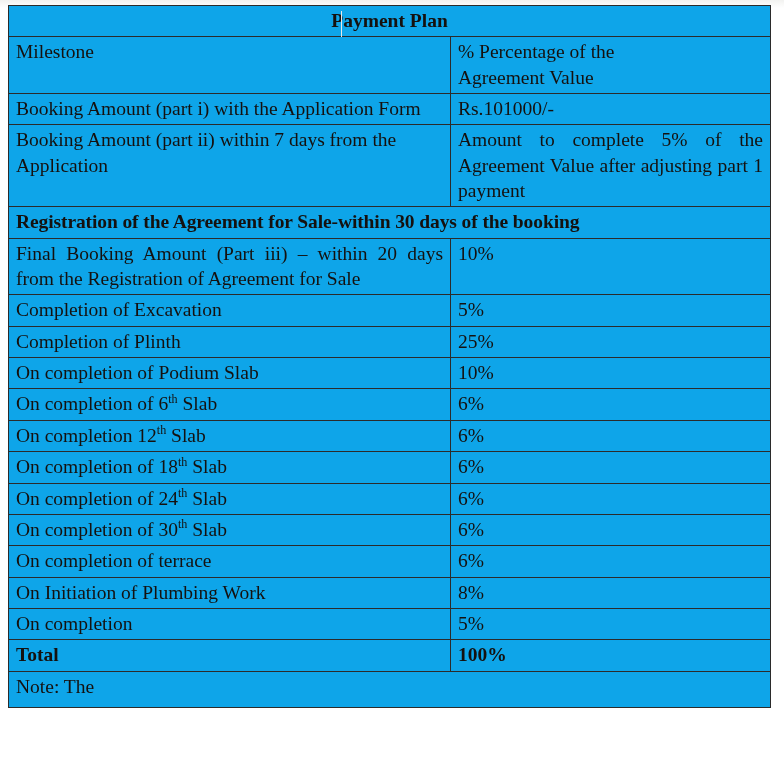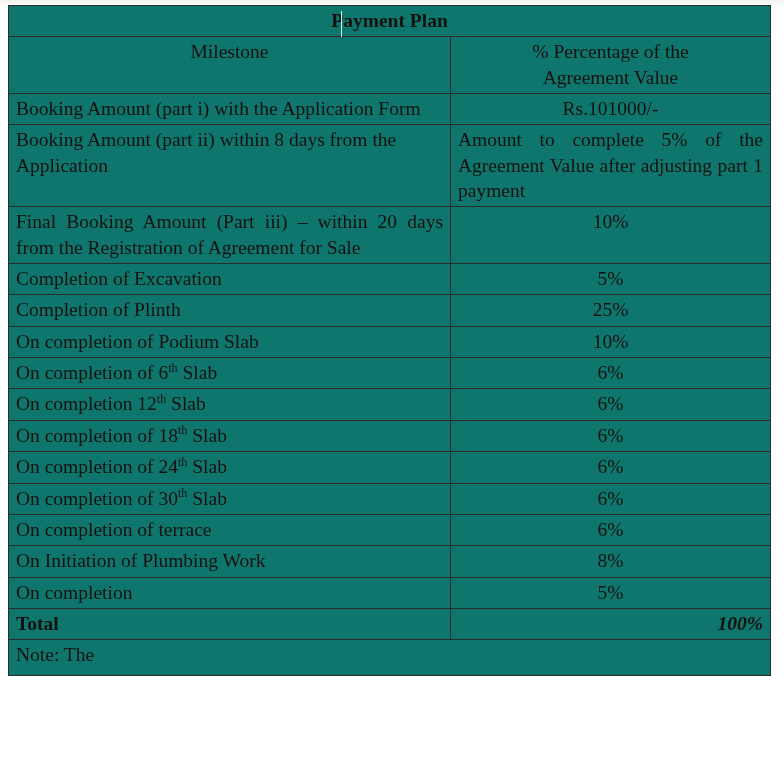--- a/index.html
+++ b/index.html
@@ -38,71 +38,69 @@
     table-layout: fixed;
     background: #ffffff;
   }
 
   table.payment-plan td {
     border: 1px solid #2b2b2b;
     padding: 2px 7px 3px 7px;
     font-size: 19.5px;
     line-height: 1.30;
     vertical-align: top;
-    background: #0f766e;
+    background: #0ea5e9;
   }
 
   
   col.c-milestone { width: 442px; }
   col.c-pct       { width: 320px; }
 
   .title-cell {
     text-align: center;
     font-weight: bold;
     font-size: 21px;
     padding-top: 3px;
     padding-bottom: 4px;
   }
 
   .head-cell {
-    text-align: center;
     font-size: 20px;
     padding-top: 3px;
     padding-bottom: 4px;
   }
 
   .banner-cell {
     font-weight: bold;
     font-size: 20px;
     padding-top: 4px;
     padding-bottom: 5px;
     letter-spacing: -0.1px;
   }
 
   .pct-cell {
-    text-align: center;
+    text-align: left;
   }
 
   .justify {
     text-align: justify;
     text-align-last: left;
   }
   .justify-3 {
     text-align: justify;
   }
 
   .total-label {
     font-weight: bold;
     font-size: 20.5px;
   }
   .total-value {
-    text-align: right;
+    text-align: left;
     font-weight: bold;
     font-size: 20.5px;
-    font-style: italic;
   }
 
   sup {
     font-size: 0.62em;
     vertical-align: super;
     line-height: 0;
     margin-top: 44px;
   }
 
   
@@ -148,24 +146,27 @@
           <span>Agreement Value</span>
         </td>
       </tr>
 
       <tr>
         <td>Booking Amount (part i) with the Application Form</td>
         <td class="pct-cell">Rs.101000/-</td>
       </tr>
 
       <tr>
-        <td>Booking Amount (part ii) within 8 days from the Application</td>
+        <td>Booking Amount (part ii) within 7 days from the Application</td>
         <td class="pct-cell justify-3">Amount to complete 5% of the Agreement Value after adjusting part 1 payment</td>
       </tr>
 
+      <tr>
+        <td class="banner-cell" colspan="2">Registration of the Agreement for Sale-within 30 days of the booking</td>
+      </tr>
 
       <tr>
         <td class="justify">Final Booking Amount (Part iii) – within 20 days from the Registration of Agreement for Sale</td>
         <td class="pct-cell">10%</td>
       </tr>
 
       <tr>
         <td>Completion of Excavation</td>
         <td class="pct-cell">5%</td>
       </tr>

